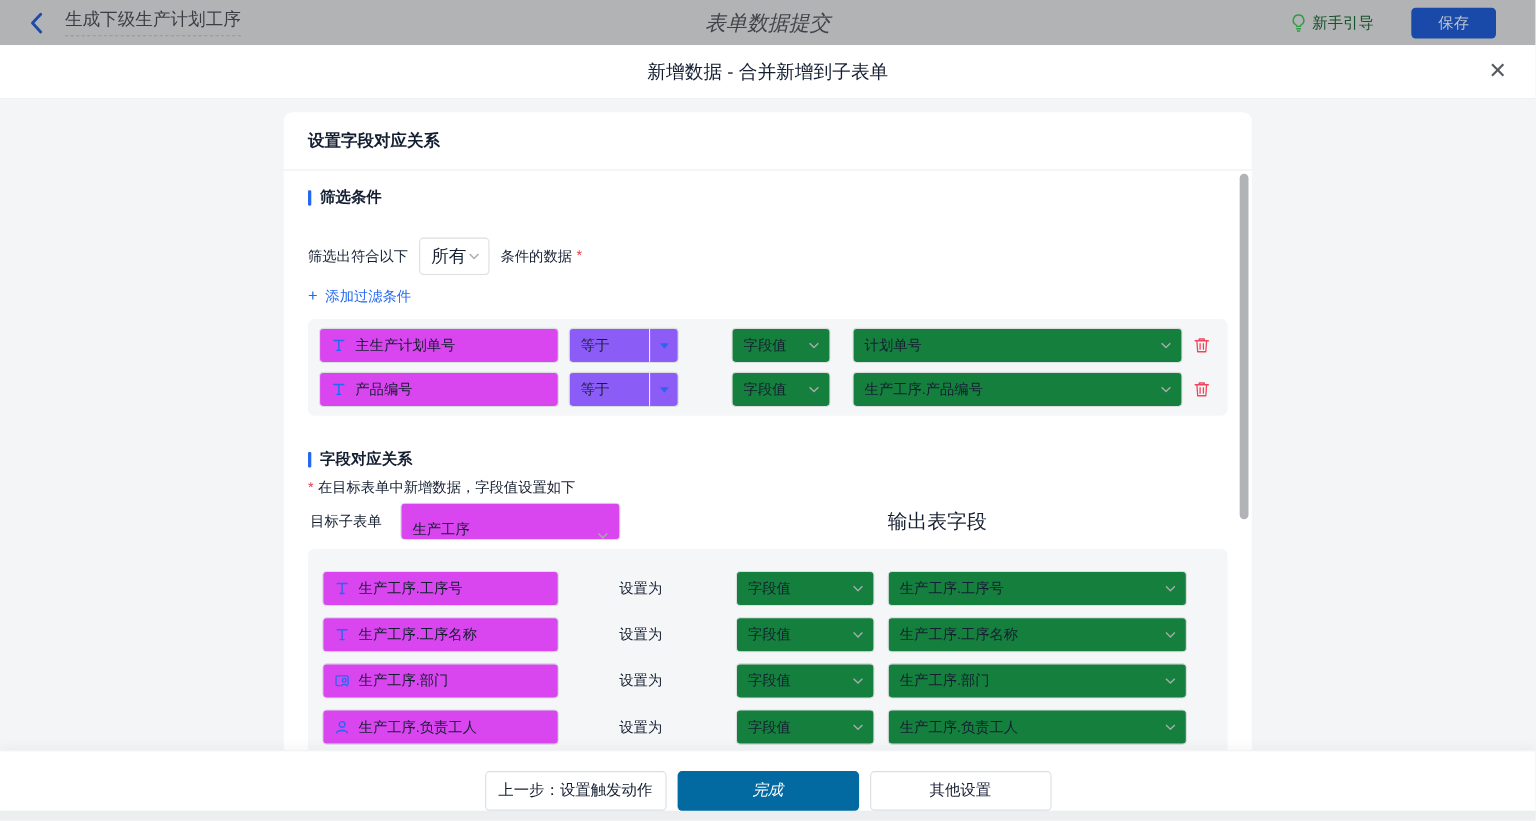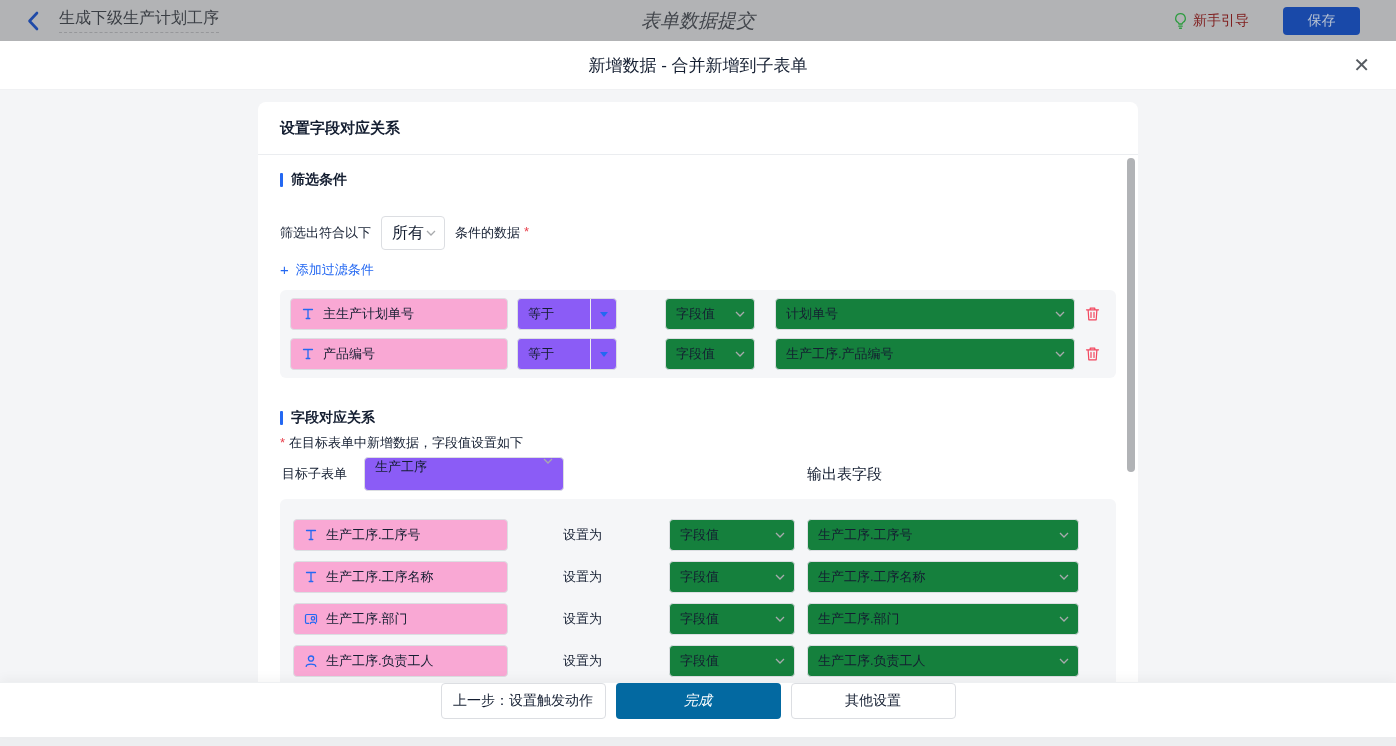--- a/index.html
+++ b/index.html
@@ -8,21 +8,21 @@
     font-family:"Liberation Sans","DejaVu Sans",sans-serif;
     color:#141e31; background:#edeef0; overflow:hidden;
     display:flex; flex-direction:column;
   }
   
   .topbar { height:41px; background:#b2b3b5; display:flex; align-items:center; flex:none; position:relative; }
   .back-btn { margin-left:26px; display:flex; align-items:center; cursor:pointer; }
   .tb-title { margin-left:20px; font-size:16px; color:#3a3e44; padding-bottom:3px; border-bottom:1px dashed #96979a; }
   .tb-center { position:absolute; left:0; right:0; text-align:center; font-size:19px; color:#40444a; pointer-events:none;font-style:italic; }
   .tb-right { margin-left:auto; display:flex; align-items:center; }
-  .guide { display:flex; align-items:center; gap:5px; font-size:14px; color:#7f1d1d; cursor:pointer; }
+  .guide { display:flex; align-items:center; gap:5px; font-size:14px; color:#14532d; cursor:pointer; }
   .save-btn { margin-left:34px; margin-right:36px; width:77px; height:28px; border:none; border-radius:4px;
     background:#1949a9; color:#b9c3d2; font-size:14px; cursor:pointer; font-family:inherit; }
   
   .modal-header { height:49px; background:#ffffff; flex:none; position:relative;
     display:flex; align-items:center; justify-content:center; border-bottom:1px solid #f0f1f3; }
   .modal-title { font-size:17px; font-weight:500; color:#141e31; }
   .close-x { position:absolute; right:26px; top:12px; font-size:20px; color:#565b61; cursor:pointer; line-height:24px; }
   
   .modal-body { height:592px; flex:none; background:#f4f5f7; overflow:hidden; position:relative; }
   .card { width:880px; margin:12px auto 0; background:#ffffff; border-radius:8px 8px 0 0; min-height:720px; }
@@ -34,53 +34,53 @@
   .sec-1 { margin-top:15px; }
   .filter-line { margin-top:26px; display:flex; align-items:center; font-size:13px; height:34px; }
   .req { color:#e8414d; margin-left:4px; position:relative; top:-2px; }
   .scope-select { margin:0 10px; width:64px; height:34px; background:#fff; border:1px solid #dcdee2; border-radius:4px;
     display:flex; align-items:center; justify-content:space-between; padding:0 8px 0 10px; font-size:16px; cursor:pointer; }
   .add-link { margin-top:12px; height:16px; display:flex; align-items:center; gap:7px; font-size:13px; color:#2468f2; cursor:pointer; width:fit-content; }
   .plus { font-size:15px; line-height:14px; }
   .panel { margin-top:12px; background:#f5f6f8; border-radius:6px; padding:8px 10px; }
   .frow { display:flex; align-items:center; height:32px; margin-bottom:8px; }
   .frow:last-child { margin-bottom:0; }
-  .fieldbox { width:218px; height:32px; background:#f9a8d4; border:1px solid #dcdee2; border-radius:4px;
+  .fieldbox { width:218px; height:32px; background:#d946ef; border:1px solid #dcdee2; border-radius:4px;
     display:flex; align-items:center; gap:8px; padding:0 10px; font-size:13px; cursor:pointer; }
   .ficon { display:flex; align-items:center; flex:none; }
   .opbox { margin-left:9px; width:100px; height:32px; background:#8b5cf6; border:1px solid #dcdee2; border-radius:4px;
     display:flex; align-items:center; font-size:13px; cursor:pointer; }
   .opbox .optxt { padding-left:10px; flex:1; }
   .opcaret { width:26px; height:100%; border-left:1px solid #eceef0; display:flex; align-items:center; justify-content:center; }
   .tri { width:0; height:0; border:4.5px solid transparent; border-top:5.5px solid #2468f2; margin-top:5px; }
   .selbox { height:32px; background:#15803d; border:1px solid #dcdee2; border-radius:4px;
     display:flex; align-items:center; justify-content:space-between; padding:0 9px 0 10px; font-size:13px; cursor:pointer; }
   .typebox { margin-left:48px; width:90px; }
   .valbox  { margin-left:20px; width:300px; }
   .trash { margin-left:10px; display:flex; align-items:center; cursor:pointer; }
   .sec-2 { margin-top:30px; }
   .hint { margin-top:6px; font-size:13px; color:#141e31; display:flex; align-items:center; gap:4px; height:17px; }
   .hint .req2 { color:#e8414d; font-size:13px; }
   .target-row { margin-top:6px; display:flex; align-items:center; font-size:13px; height:34px; }
   .target-label { width:70px; margin-left:2px;font-family:Liberation Serif, serif; }
-  .target-select { margin-left:12px; width:200px; height:34px; background:#8b5cf6; border:1px solid #dcdee2; border-radius:4px;
-    display:flex; align-items:flex-start; justify-content:space-between; padding:0 10px; font-size:13px; cursor:pointer; }
-  .output-label { margin-left:243px; font-size:15px;font-family:Liberation Serif, serif; }
+  .target-select { margin-left:12px; width:200px; height:34px; background:#d946ef; border:1px solid #dcdee2; border-radius:4px;
+    display:flex; align-items:flex-end; justify-content:space-between; padding:0 10px; font-size:13px; cursor:pointer; }
+  .output-label { margin-left:243px; font-size:18px;font-family:Liberation Serif, serif; }
   .panel2 { margin-top:8px; padding:20px 10px 20px 13px; }
   .mrow { display:flex; align-items:center; height:32px; margin-bottom:10px; }
   .mrow:last-child { margin-bottom:0; }
   .mfield { width:215px; }
   .setlabel { margin-left:55px; width:42px; font-size:13px; }
   .mtype { margin-left:64px; width:126px; }
   .mval { margin-left:12px; width:272px; }
   
   .scroll-thumb { position:absolute; top:68px; right:261px; width:8px; height:314px; border-radius:4px; background:#b1b3b6; cursor:pointer; }
   
   .modal-footer { height:55px; background:#ffffff; flex:none; border-top:1px solid #eef0f2;
-    box-shadow:0 -4px 10px rgba(0,0,0,0.04); display:flex; align-items:flex-start; justify-content:center; gap:10px; position:relative; z-index:2; }
+    box-shadow:0 -4px 10px rgba(0,0,0,0.04); display:flex; align-items:flex-end; justify-content:center; gap:10px; position:relative; z-index:2; }
   .btn { height:36px; width:165px; border-radius:4px; font-size:14px; cursor:pointer; font-family:inherit; }
   .btn-outline { background:#fff; border:1px solid #dcdee2; color:#141e31; }
   .btn-primary { background:#0369a1; border:none; color:#ffffff;font-style:italic; }
   .bottom-strip { flex:1; background:#edeef0; }
   svg { display:block; }
 </style>
 </head>
 <body>
 
 <div class="topbar">

